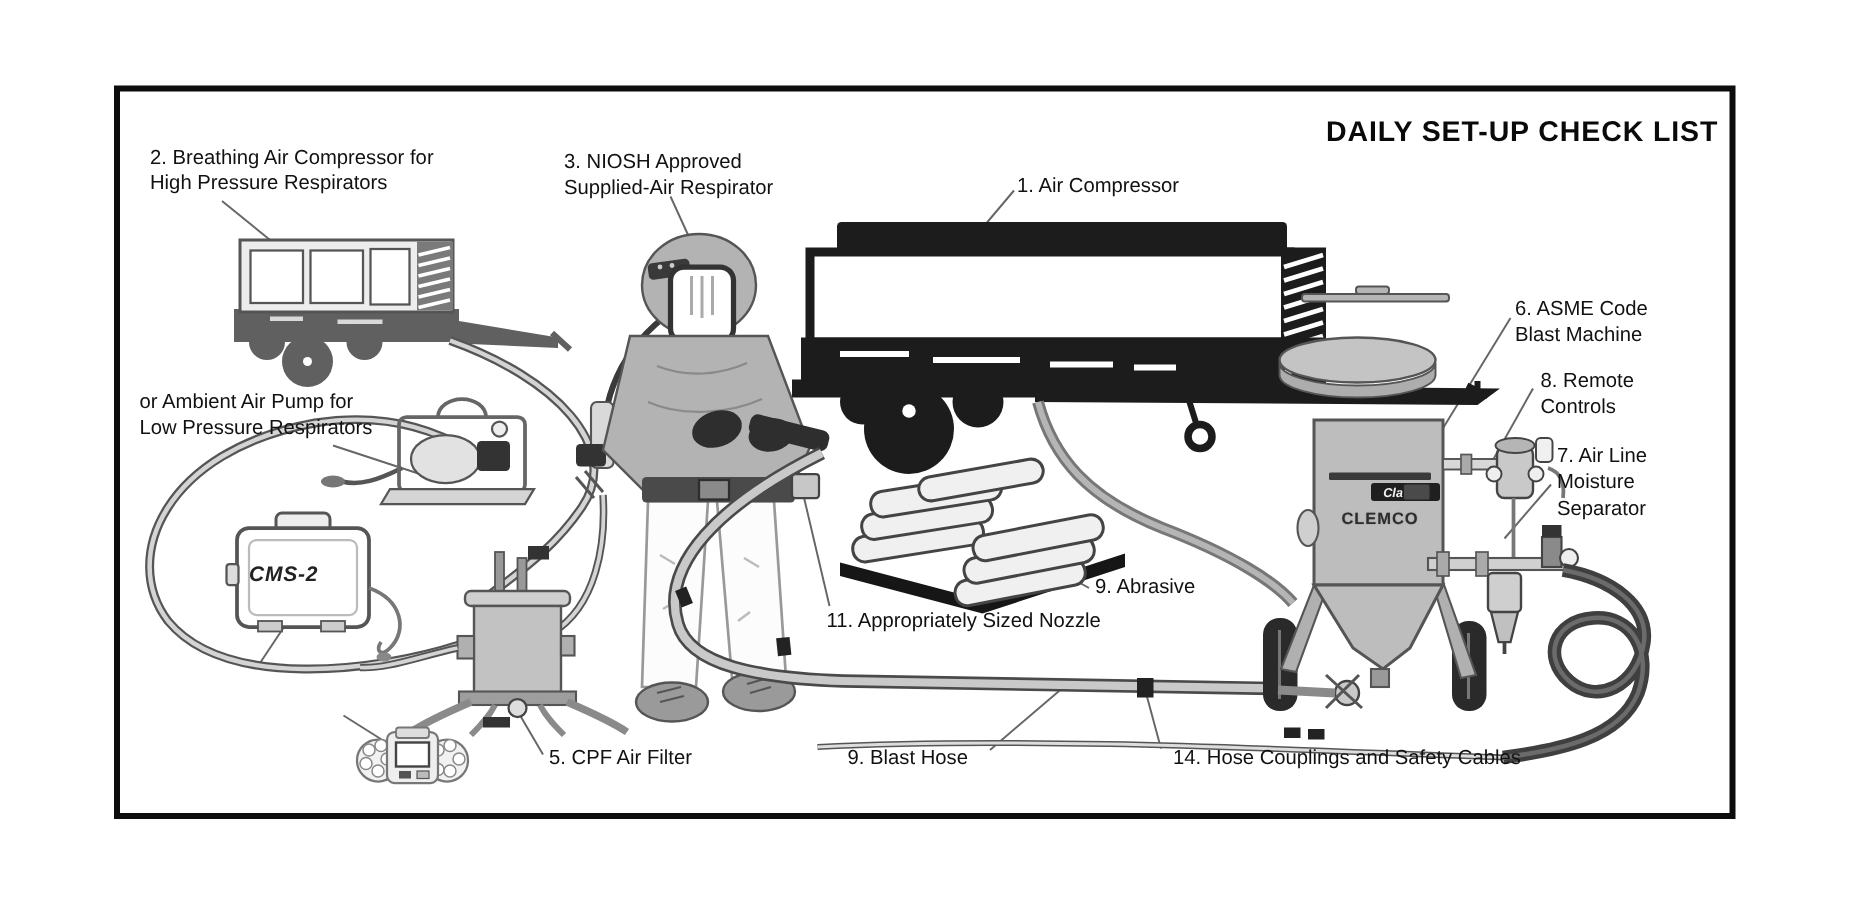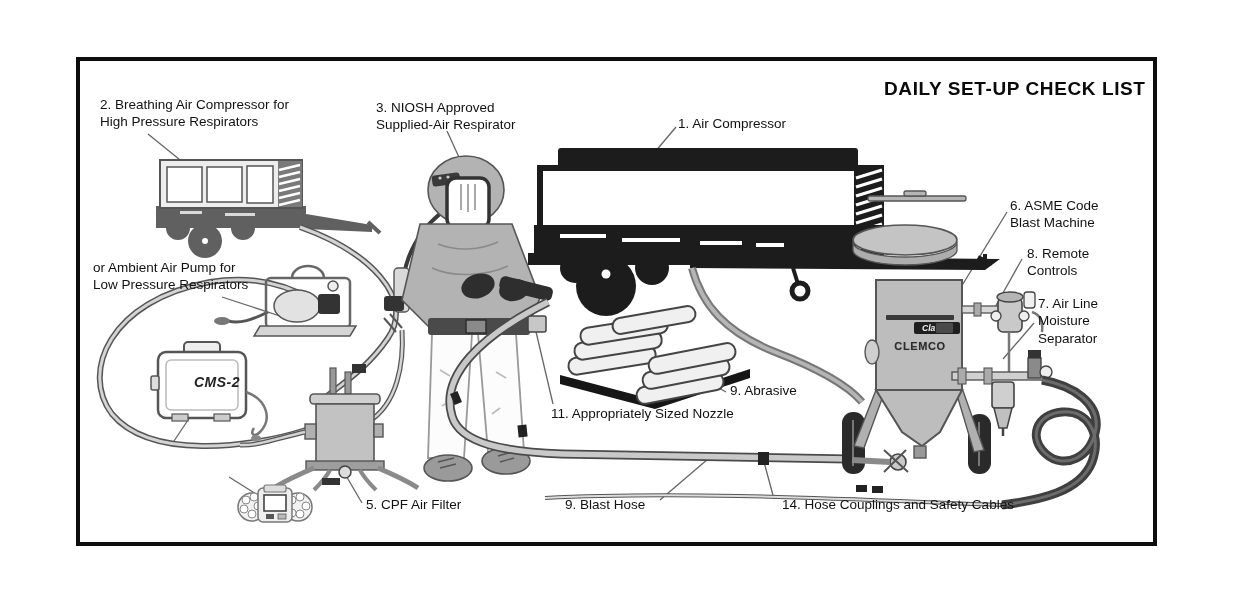--- a/index.html
+++ b/index.html
@@ -16,21 +16,21 @@
   .lamb{left:93px;top:259px;}
   .l4{left:107px;top:444px;}
   .l5{left:366px;top:496px;}
   .l6{left:1010px;top:197px;}
   .l7{left:1038px;top:295px;}
   .l8{left:1027px;top:245px;}
   .l9{left:565px;top:496px;}
   .l10{left:782px;top:496px;}
   .l11{left:551px;top:405px;text-align:center;}
   .l12{left:730px;top:382px;}
-  #cms2{position:absolute;left:166px;top:374px;width:74px;text-align:right;
+  #cms2{position:absolute;left:166px;top:374px;width:74px;text-align:left;
         font-size:14px;font-weight:bold;font-style:italic;letter-spacing:.5px;color:#222;}
   #clemco{position:absolute;left:884px;top:300px;width:72px;text-align:center;
           font-size:11px;font-weight:900;letter-spacing:.6px;color:#2d2d2d;
           text-shadow:0 0 1px #888;margin-top:40px;}
   #clemco-bar{position:absolute;left:886px;top:315px;width:68px;height:5px;background:#3a3a3a;border-radius:1px;}
   #classic-badge{position:absolute;left:886px;top:322px;width:46px;height:12px;background:#1f1f1f;border-radius:2px;
                  color:#f2f2f2;font-size:8.5px;font-weight:bold;font-style:italic;text-align:center;line-height:12px;margin-left:28px;}
   #classic-emblem{position:absolute;left:935px;top:322px;width:19px;height:12px;background:#4a4a4a;border-radius:2px;
                   border:1px solid #222;box-sizing:border-box;}
 </style>

